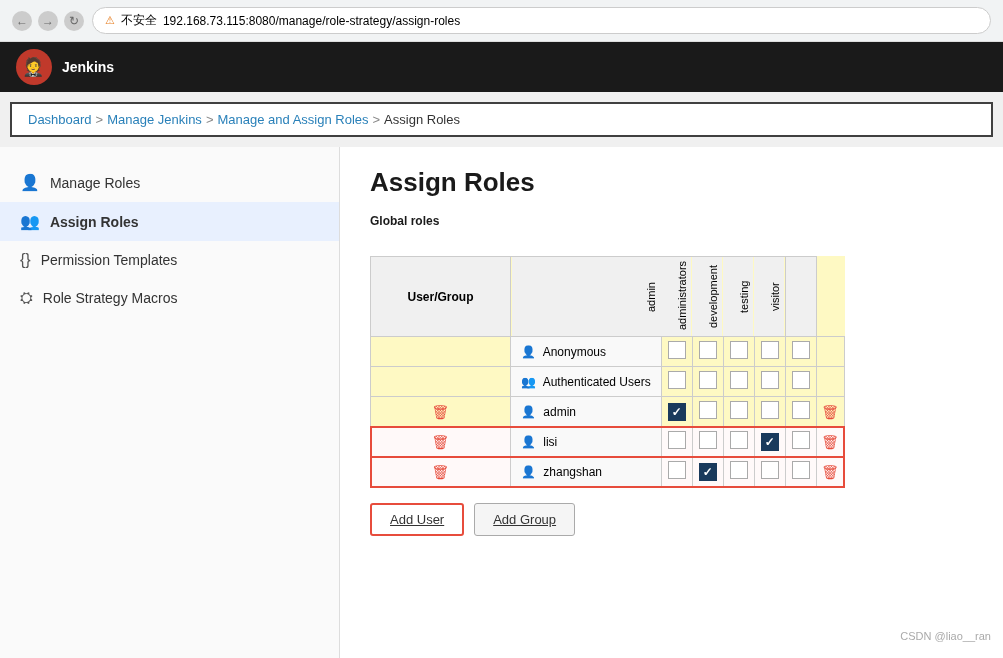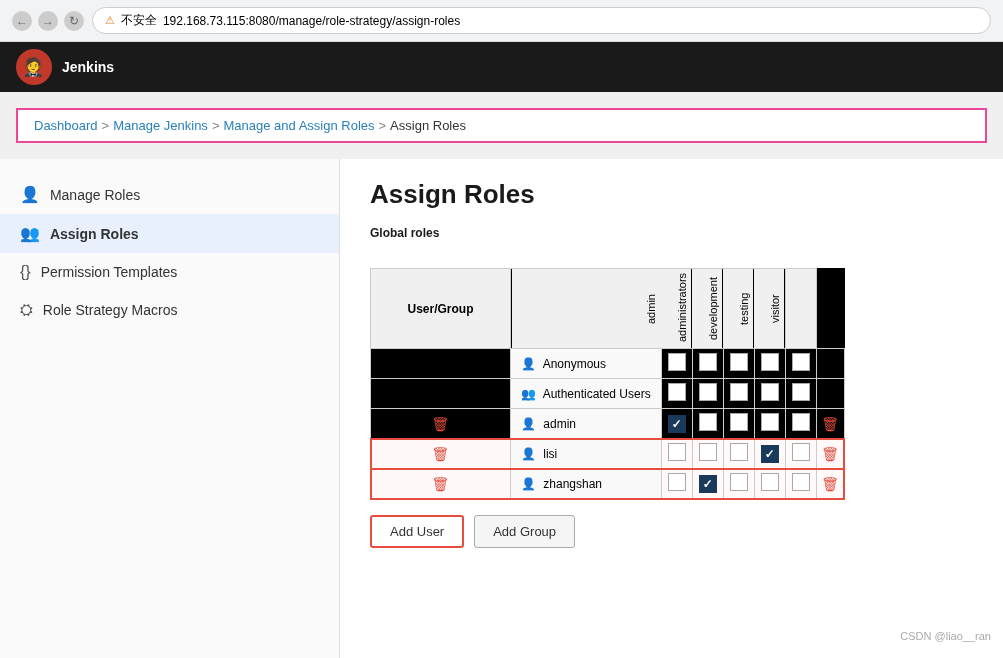--- a/index.html
+++ b/index.html
@@ -72,22 +72,22 @@
 
     
     .breadcrumb-bar {
       background: white;
       border-bottom: 1px solid #ddd;
       padding: 8px 16px;
       display: flex;
       align-items: center;
       gap: 4px;
       font-size: 13px;
-      border: 2px solid #ec4899;
-      margin: 16px;
+      border: 2px solid #404040;
+      margin: 10px;
     }
     .breadcrumb-item { color: #2980b9; cursor: pointer; }
     .breadcrumb-sep { color: #888; }
     .breadcrumb-current { color: #333; }
 
     
     .main-layout {
       display: flex;
       height: calc(658px - 42px - 50px - 38px);
       background: #f5f5f5;
@@ -130,21 +130,21 @@
       color: #1a1a1a;
     }
     .section-title {
       font-size: 12px;
       font-weight: bold;
       margin-bottom: 28px;
       color: #1a1a1a;
     }
     table {
       border-collapse: collapse;
-      background: #000000;
+      background: #fef9c3;
     }
     th, td {
       border: 1px solid #ccc;
       text-align: center;
       padding: 4px 6px;
       font-size: 12px;
     }
     .user-group-header {
       background: #f0f0f0;
       min-width: 140px;
@@ -211,20 +211,21 @@
     .action-buttons {
       margin-top: 16px;
       display: flex;
       gap: 10px;
     }
     .btn {
       padding: 7px 18px;
       font-size: 13px;
       cursor: pointer;
       border-radius: 3px;
+      text-decoration: underline;
     }
     .btn-outline {
       border: 2px solid #e74c3c;
       background: white;
       color: #333;
       font-weight: normal;
     }
     .btn-default {
       border: 1px solid #aaa;
       background: #f5f5f5;

